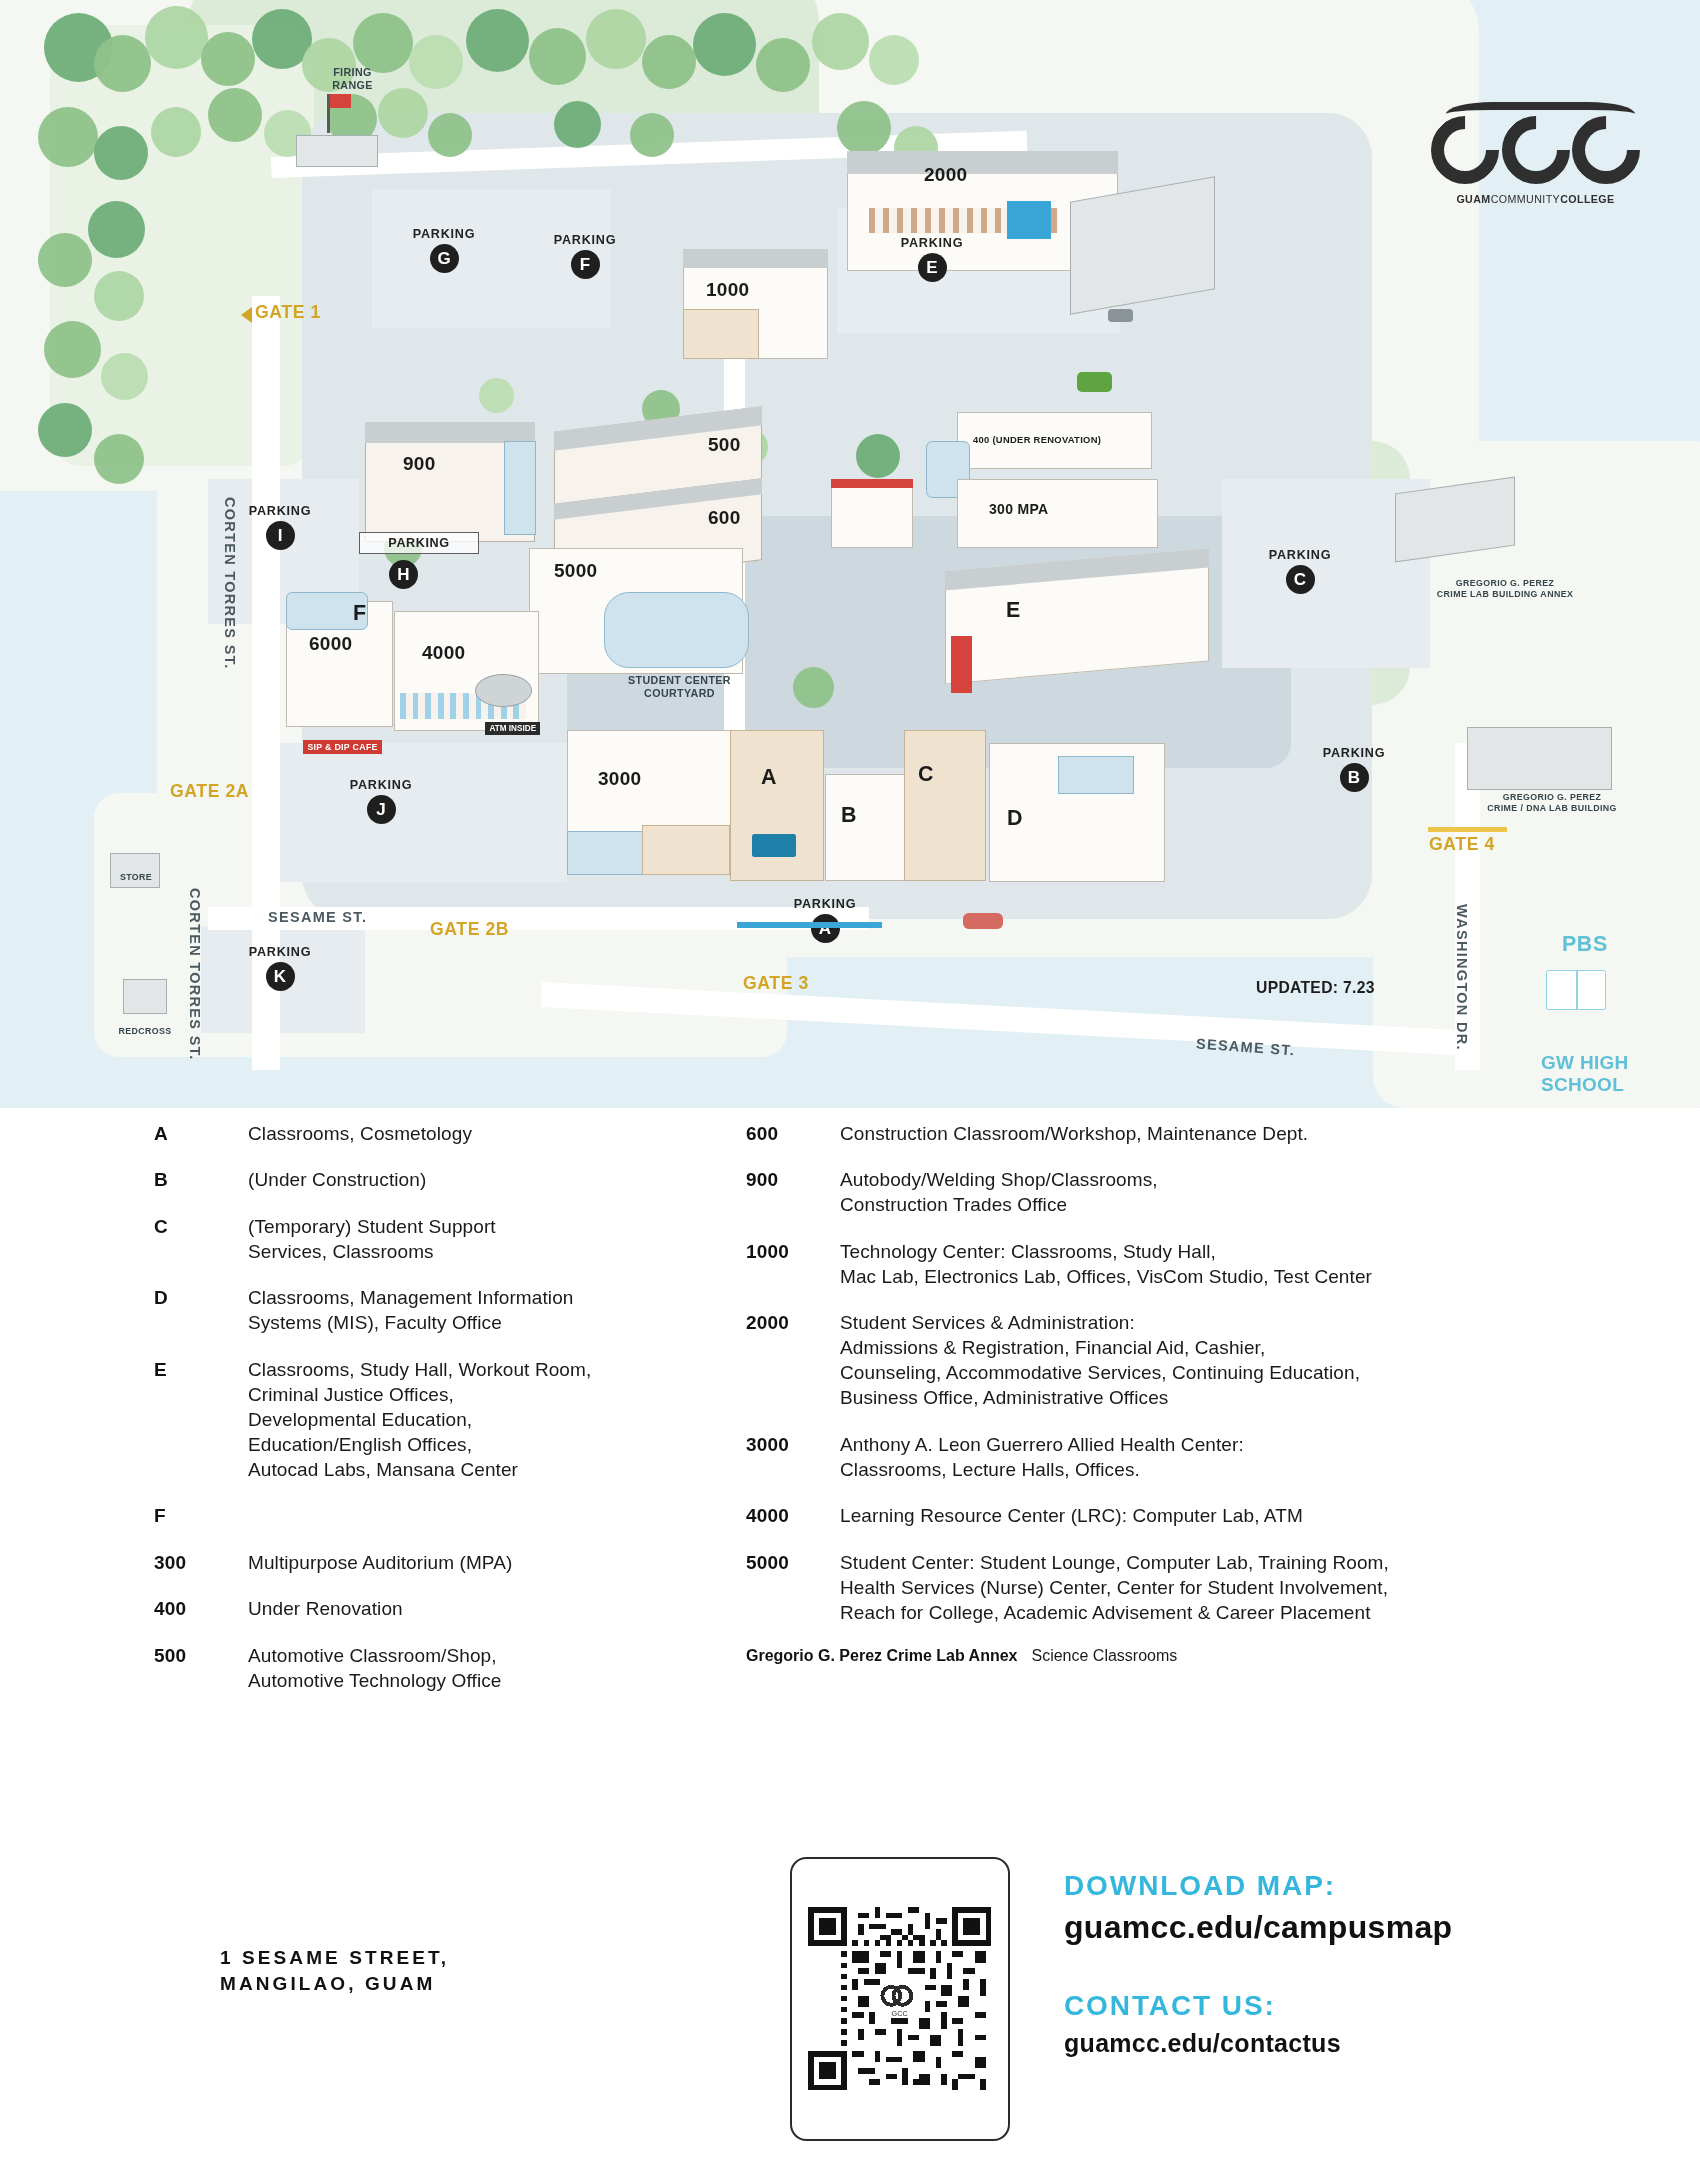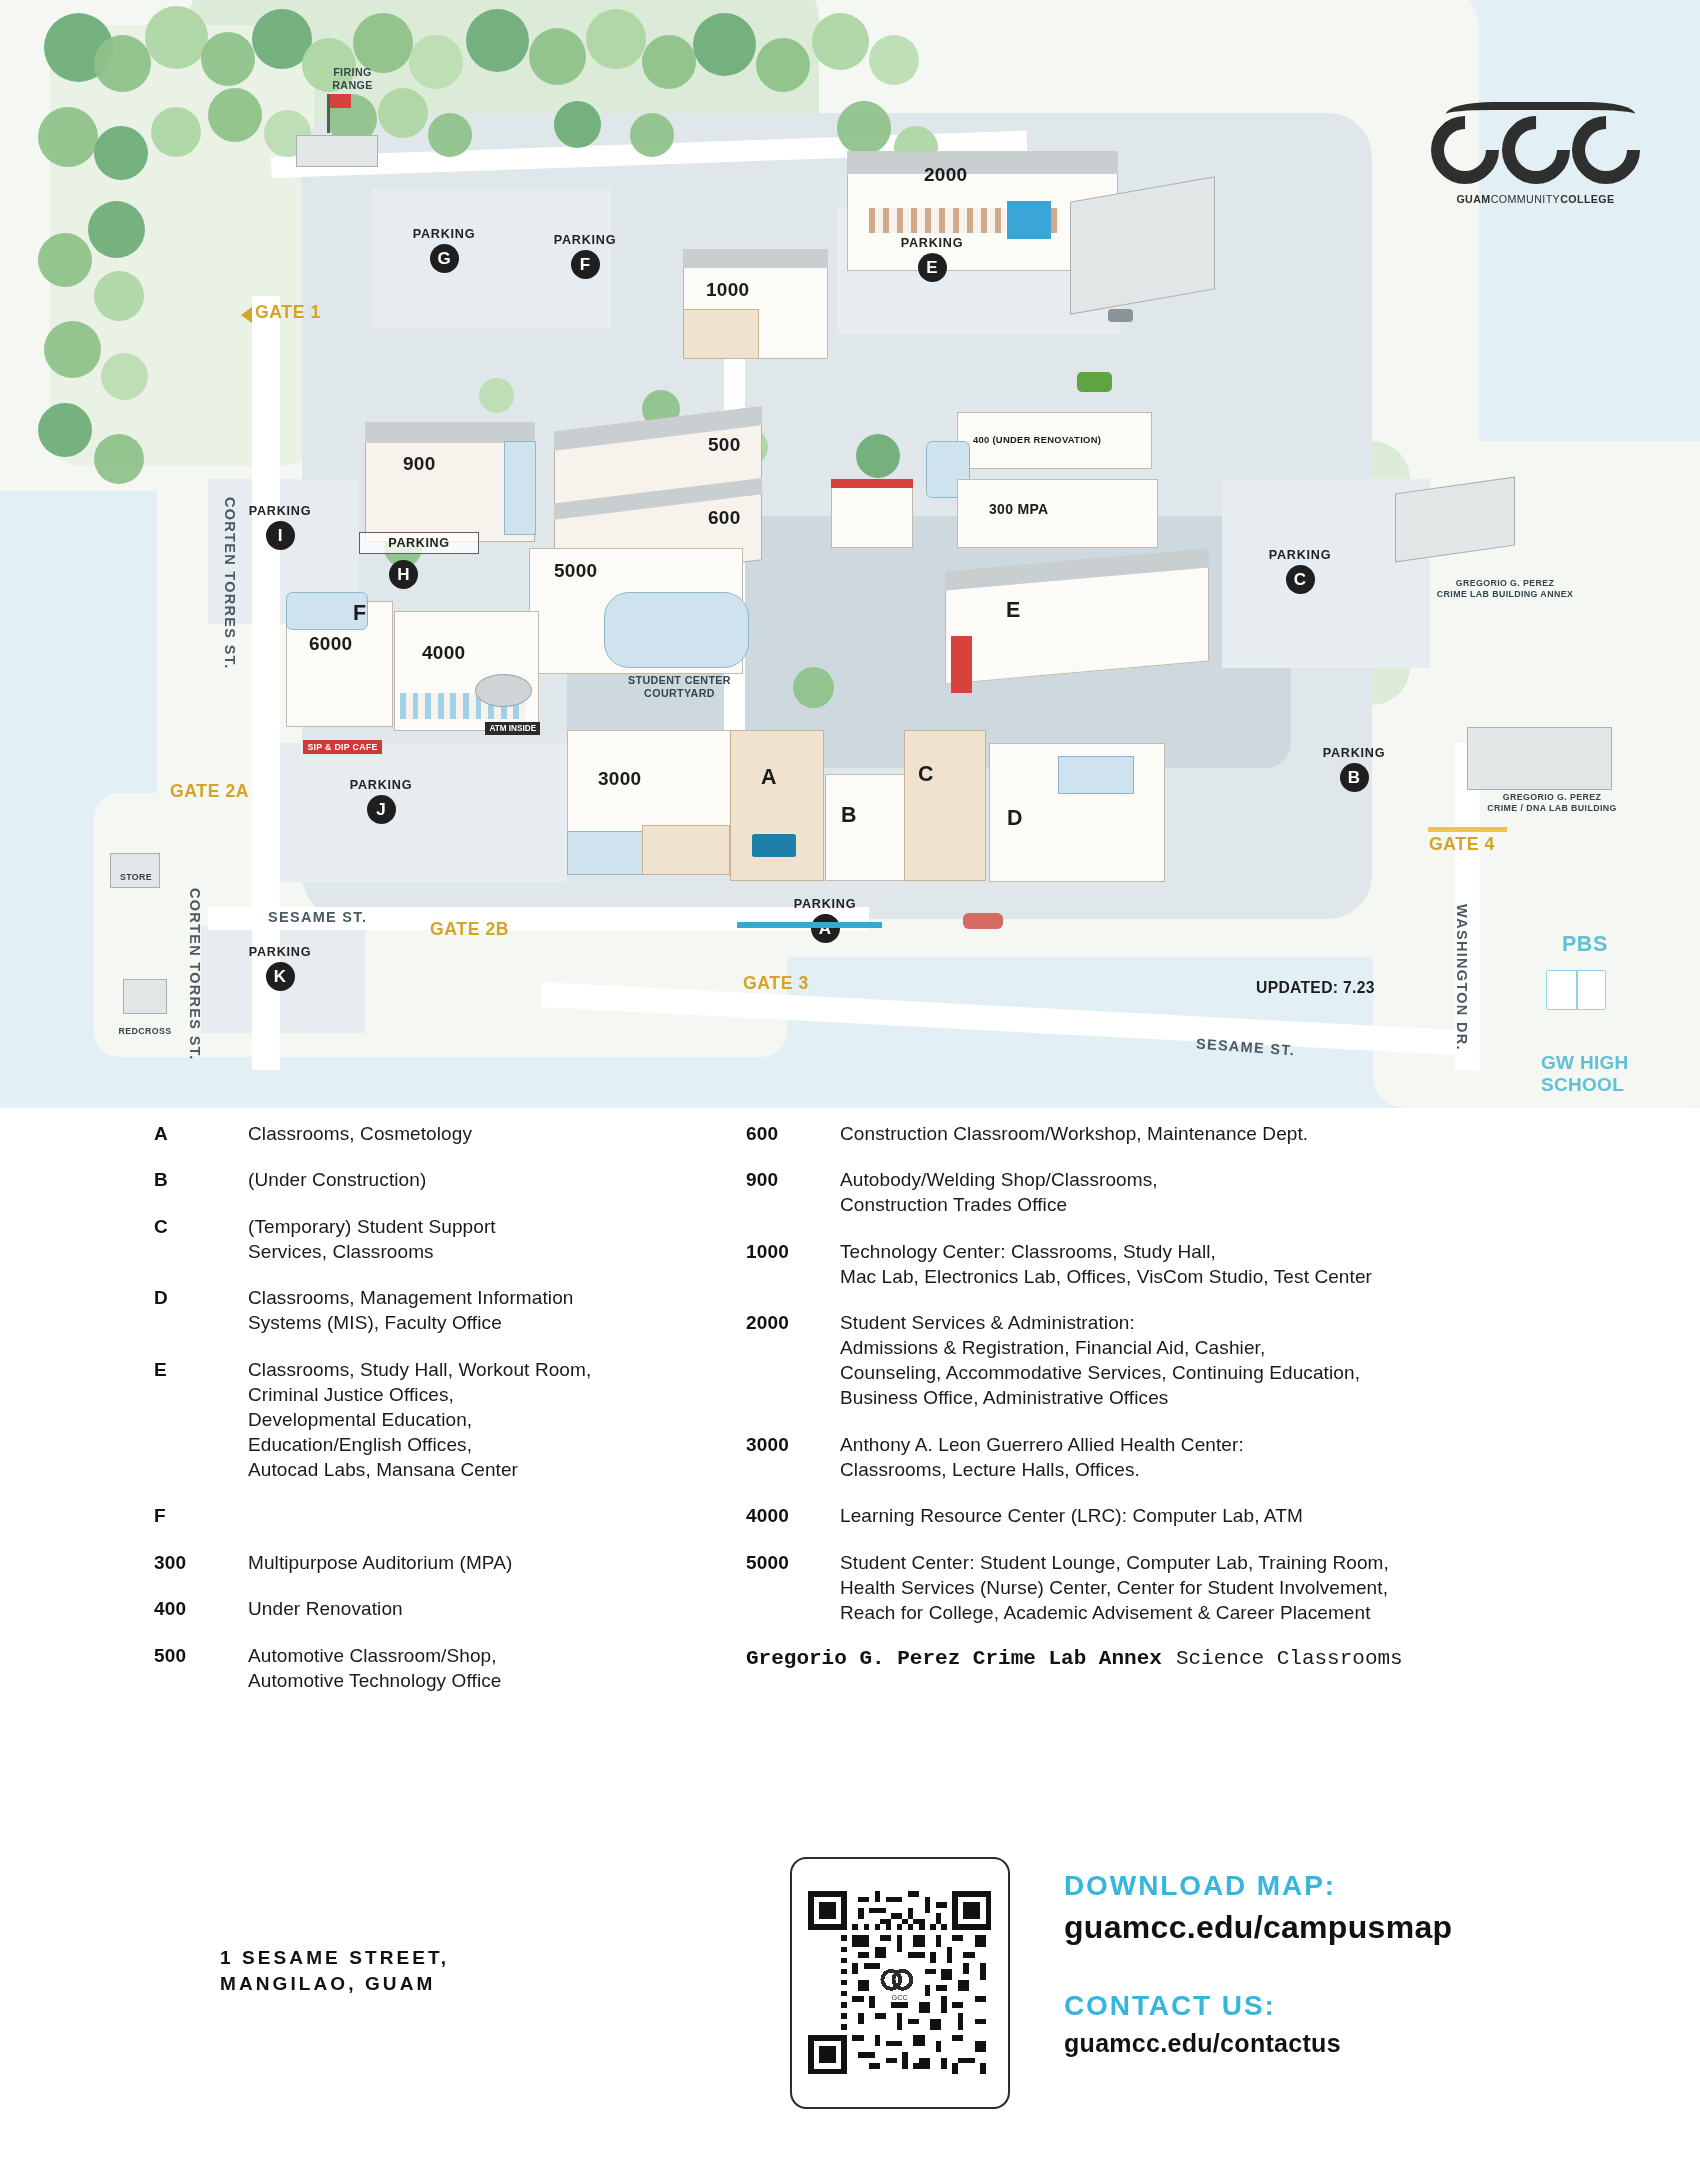--- a/index.html
+++ b/index.html
@@ -277,42 +277,41 @@
   .lkey.wide { flex: 0 0 94px; }
   .ldesc {
     font-size: 19px;
     color: #1a1a1a;
     line-height: 1.32;
     letter-spacing: 0.1px;
   }
   .annex-row {
     display: flex;
     margin-top: 13px;
-    font-size: 21px;
-    font-family: Liberation Mono, monospace;
+    font-size: 16px;
   }
   .annex-key { font-weight: bold; color: #111; margin-right: 14px; }
   .annex-desc { color: #1a1a1a; }
 
   
   .address {
     position: absolute;
     left: 220px; top: 837px;
     font-size: 19px;
     font-weight: bold;
     letter-spacing: 3.1px;
     line-height: 1.35;
     color: #111;
   }
 
   
   .qr-box {
     position: absolute;
     left: 790px; top: 749px;
-    width: 220px; height: 252px;
+    width: 220px; height: 284px;
     border: 2.5px solid #2b2b2b;
     border-radius: 16.4px;
     background: #fff;
     padding: 16.4px;
   }
   .qr-canvas { width: 100%; height: 100%; }
   .dl-head {
     position: absolute;
     left: 1064px; top: 762px;
     font-size: 28px;

